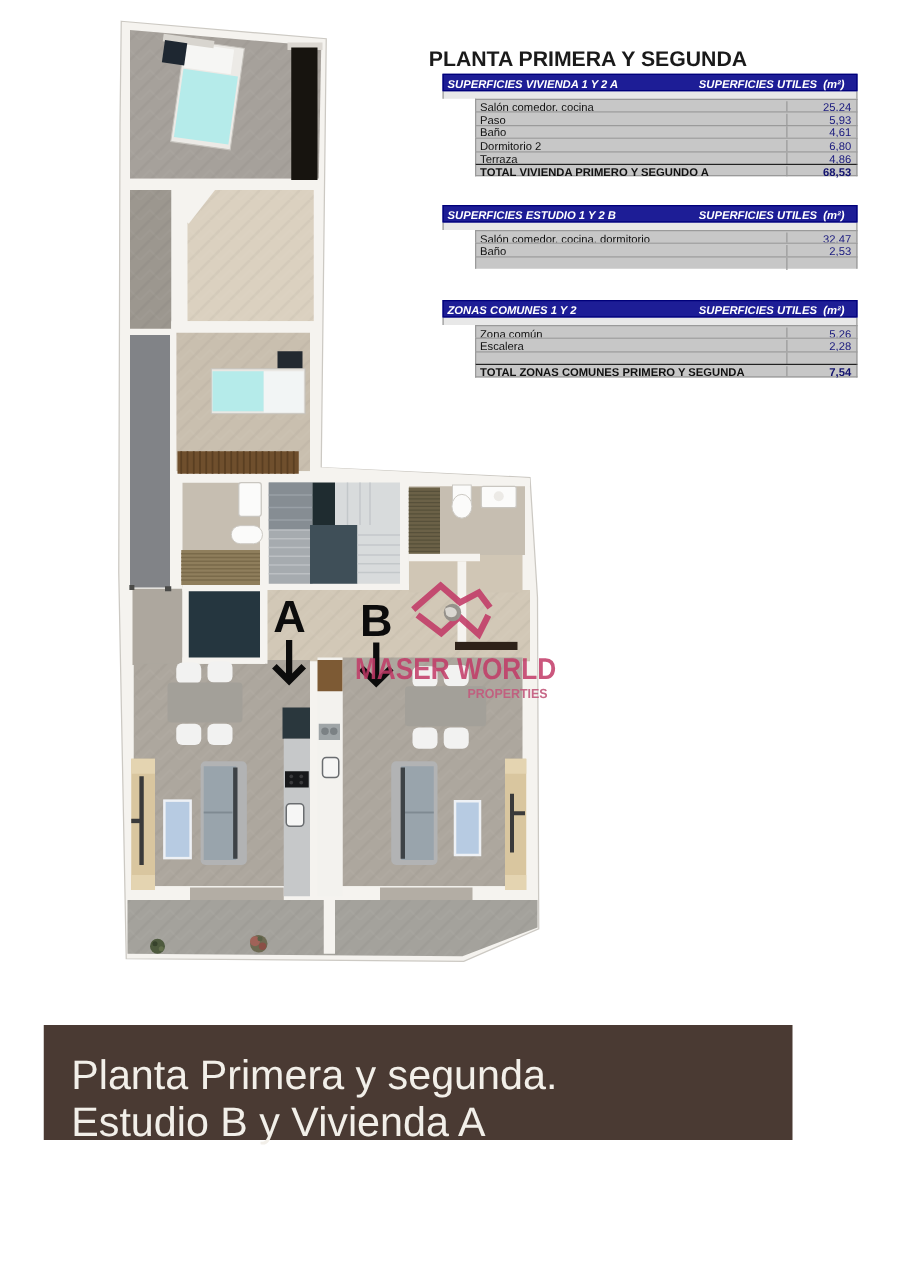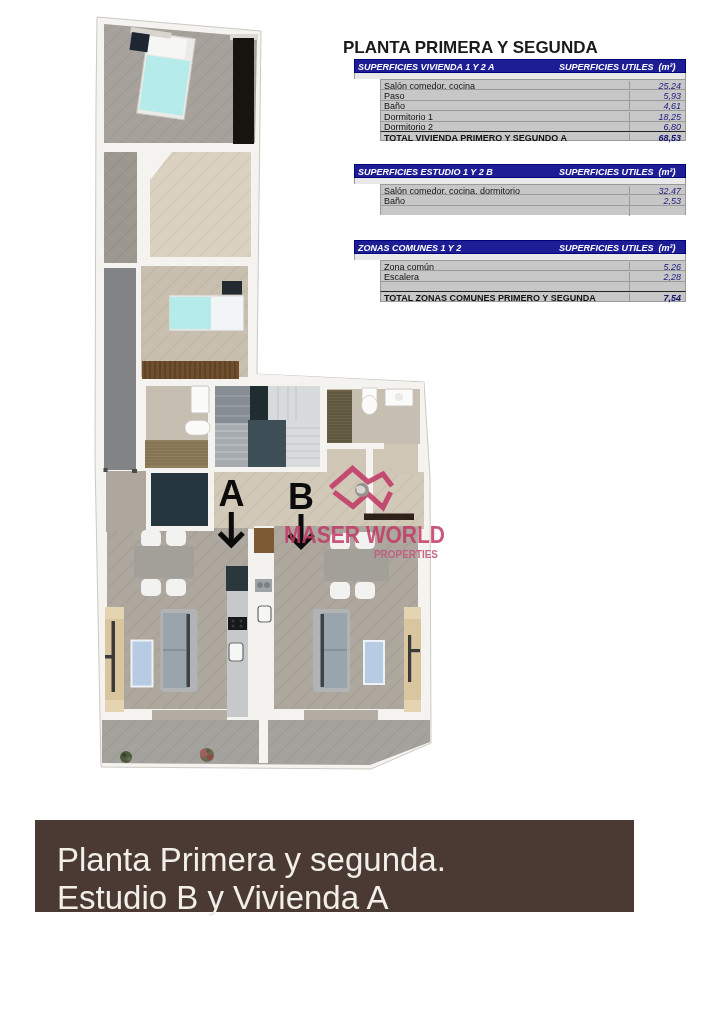--- a/index.html
+++ b/index.html
@@ -10,21 +10,21 @@
   .tbl{position:absolute;left:354px;width:332px;font-size:9px;color:#111;}
   .thead{height:14px;background:#1d1d96;color:#fff;font-weight:bold;font-style:italic;
          font-size:9px;position:relative;border:1px solid #00007a;box-sizing:border-box;}
   .thead .h1{position:absolute;left:3px;top:2px;}
   .thead .h2{position:absolute;left:172px;top:2px;margin-left:32px;}
   .blank{height:6px;background:#e8e8e8;border-left:1px solid #9a9a9a;border-right:1px solid #9a9a9a;box-sizing:border-box;}
   .tr{height:10.4px;background:#c7c7c7;border-left:1px solid #9a9a9a;border-right:1px solid #9a9a9a;
       border-top:1px solid #9a9a9a;box-sizing:border-box;position:relative;overflow:visible;margin-left:26px;}
   .tr .lab{position:absolute;left:3px;top:0.6px;white-space:nowrap;}
   .tr .val{position:absolute;left:248px;right:0;top:0.6px;text-align:right;padding-right:4px;
-           color:#1a1a7e;border-left:1px solid #9a9a9a;height:100%;box-sizing:border-box;font-style:italic;}
+           color:#1a1a7e;border-left:1px solid #9a9a9a;height:100%;box-sizing:border-box;}
   .tr.tot{border-top:1.5px solid #222;font-weight:bold;border-bottom:1px solid #9a9a9a;}
   .tr.tot .val{color:#12126e;}
   
   #banner{position:absolute;left:35px;top:820px;width:599px;height:92px;background:#4a3a33;}
   #banner .t{position:absolute;left:22px;top:21px;color:#f2efe9;font-size:33px;line-height:37.5px;
              font-family:"Liberation Sans", sans-serif;}
 </style>
 </head>
 <body>
 <div id="page">
@@ -327,26 +327,26 @@
       </div>
   <div class="tr">
         <span class="lab">Paso</span>
         <span class="val">5,93</span>
       </div>
   <div class="tr">
         <span class="lab">Baño</span>
         <span class="val">4,61</span>
       </div>
   <div class="tr">
-        <span class="lab">Dormitorio 1</span>
-        <span class="val">18,25</span>
-      </div>
-  <div class="tr">
         <span class="lab">Dormitorio 2</span>
         <span class="val">6,80</span>
+      </div>
+  <div class="tr">
+        <span class="lab">Terraza</span>
+        <span class="val">4,86</span>
       </div>
   <div class="tr tot">
         <span class="lab">TOTAL VIVIENDA PRIMERO Y SEGUNDO A</span>
         <span class="val">68,53</span>
       </div>
 </div>
 
 <div class="tbl" style="top:164px;">
   <div class="thead">
         <span class="h1">SUPERFICIES ESTUDIO 1 Y 2 B</span>

